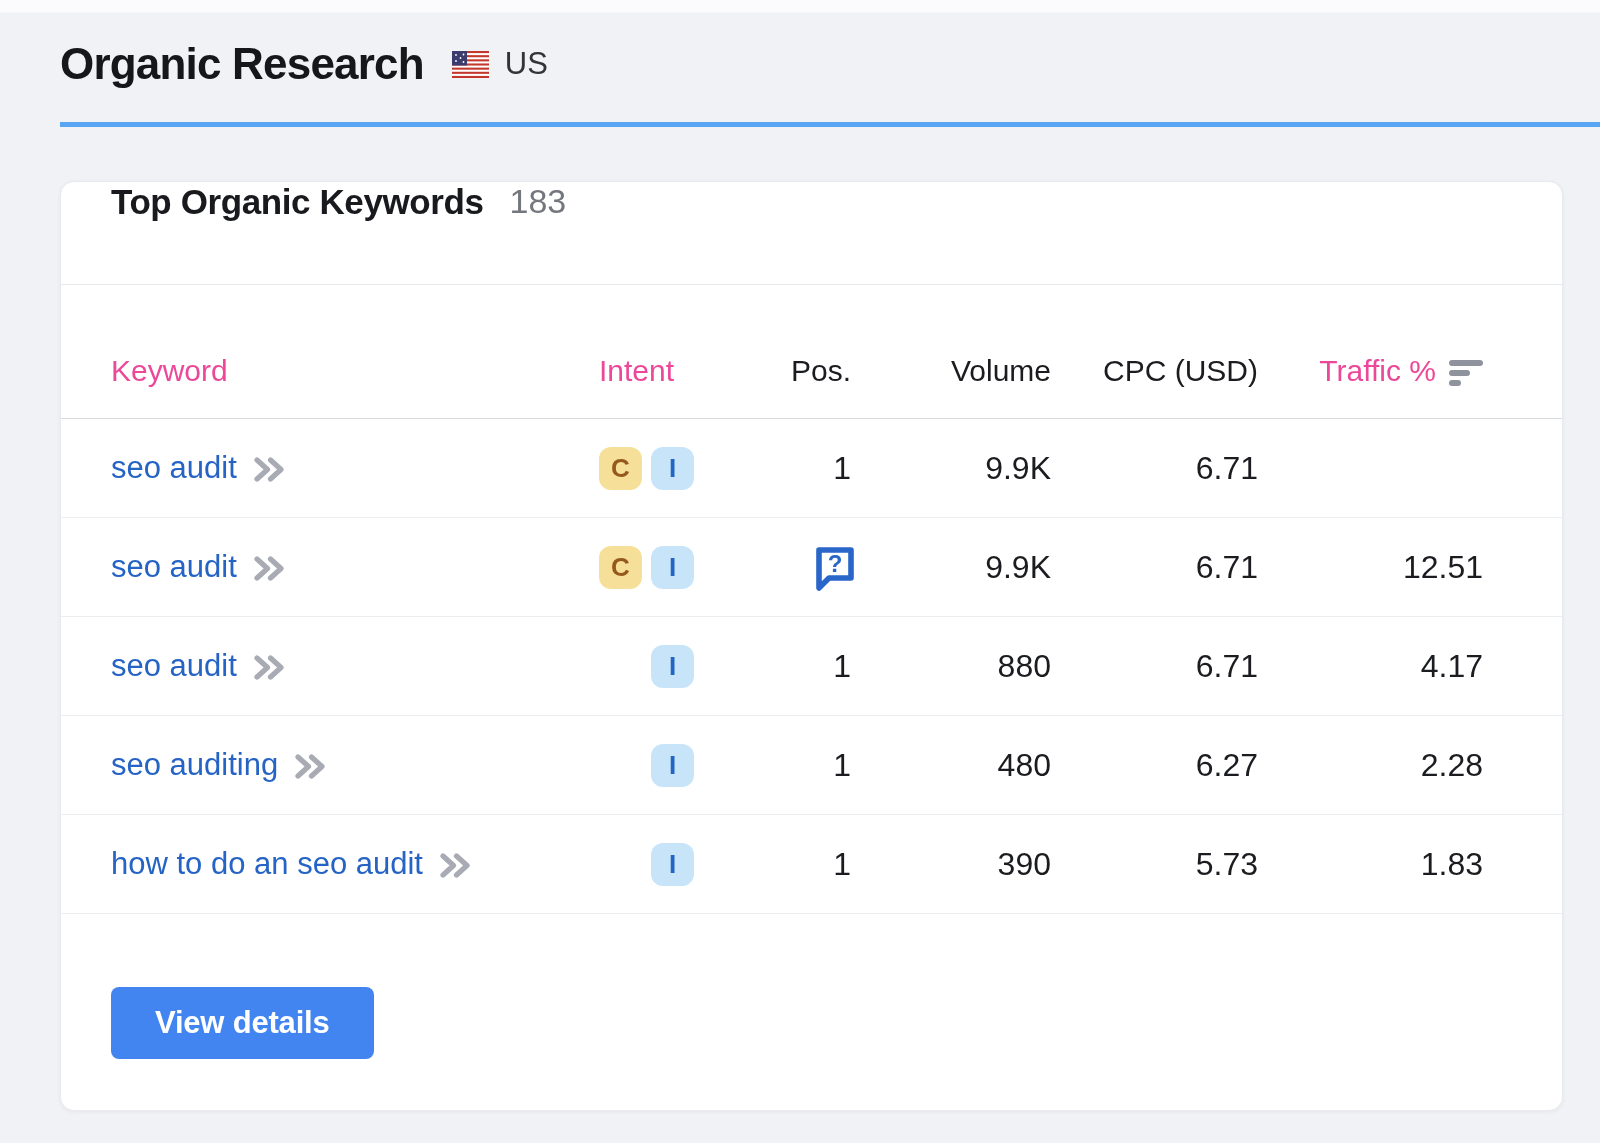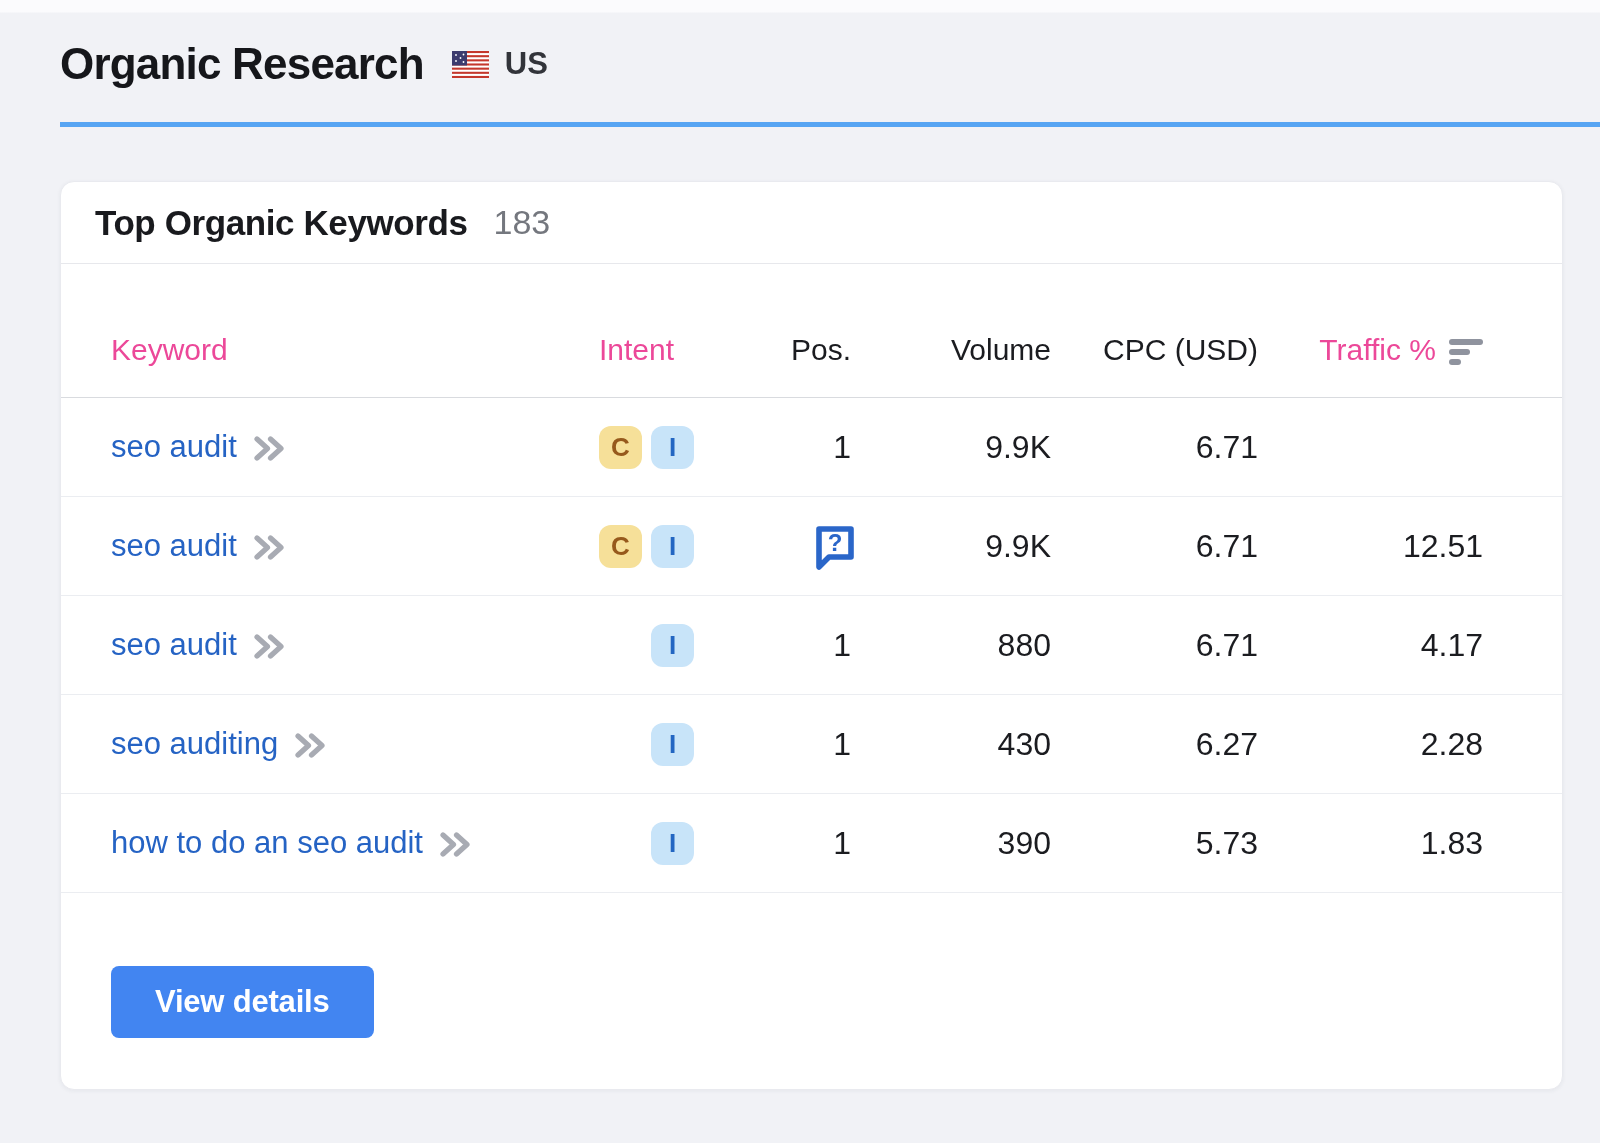--- a/index.html
+++ b/index.html
@@ -14,34 +14,34 @@
   .page-header {
     display:flex; align-items:center; gap:16px;
     padding:38px 0 0 60px; height:90px;
   }
   .page-title {
     margin:0; font-size:44px; font-weight:700; color:#16171b;
     letter-spacing:-0.8px; line-height:52px;
   }
   .flag { display:inline-flex; margin-left:12px; }
   .flag svg { width:37px; height:27px; display:block; }
-  .region-label { font-size:31px; color:#32343a;font-weight:bold; }
+  .region-label { font-size:31px; color:#32343a; }
   .blue-divider {
     margin:32px 0 0 60px; height:5px; background:#57a5f3;
   }
   
   .card {
     margin:54px 37px 0 60px; width:1503px;
     background:#ffffff; border:1px solid #e9eaef; border-radius:14px;
     box-shadow:0 1px 4px rgba(42,48,68,0.06);
     overflow:hidden;
   }
   .card-header {
-    height:82px; display:flex; align-items:center; gap:26px;
-    padding:0 34px; border-bottom:1px solid #e7e8ec;
+    height:103px; display:flex; align-items:flex-start; gap:26px;
+    padding:0 50px; border-bottom:1px solid #e7e8ec;
   }
   .card-title {
     margin:0; font-size:35px; font-weight:700; color:#191a1e; letter-spacing:-0.4px;
   }
   .card-count { font-size:34px; color:#74777e; }
   
   .thead, .trow {
     display:grid;
     grid-template-columns: 535px 170px 85px 200px 207px 225px 1fr;
     align-items:center;
@@ -212,21 +212,21 @@
             <path d="M3 3 L13.5 12.5 L3 22" fill="none" stroke="#a8abb3" stroke-width="5.2" stroke-linecap="round" stroke-linejoin="round"></path>
             <path d="M16.5 3 L27 12.5 L16.5 22" fill="none" stroke="#a8abb3" stroke-width="5.2" stroke-linecap="round" stroke-linejoin="round"></path>
           </svg>
       </span>
     </div>
     <div class="cell-intent">
       <span class="badge-slot"></span>
       <span class="badge badge-i">I</span>
     </div>
     <div class="cell-num">1</div>
-    <div class="cell-num">430</div>
+    <div class="cell-num">480</div>
     <div class="cell-num">6.27</div>
     <div class="cell-num">2.28</div>
     <div></div>
   </div>
 
   <div class="trow">
     <div class="cell-keyword">
       <a class="kw-link">how to do an seo audit</a>
       <span class="chev">
         <svg viewBox="0 0 31 25">

